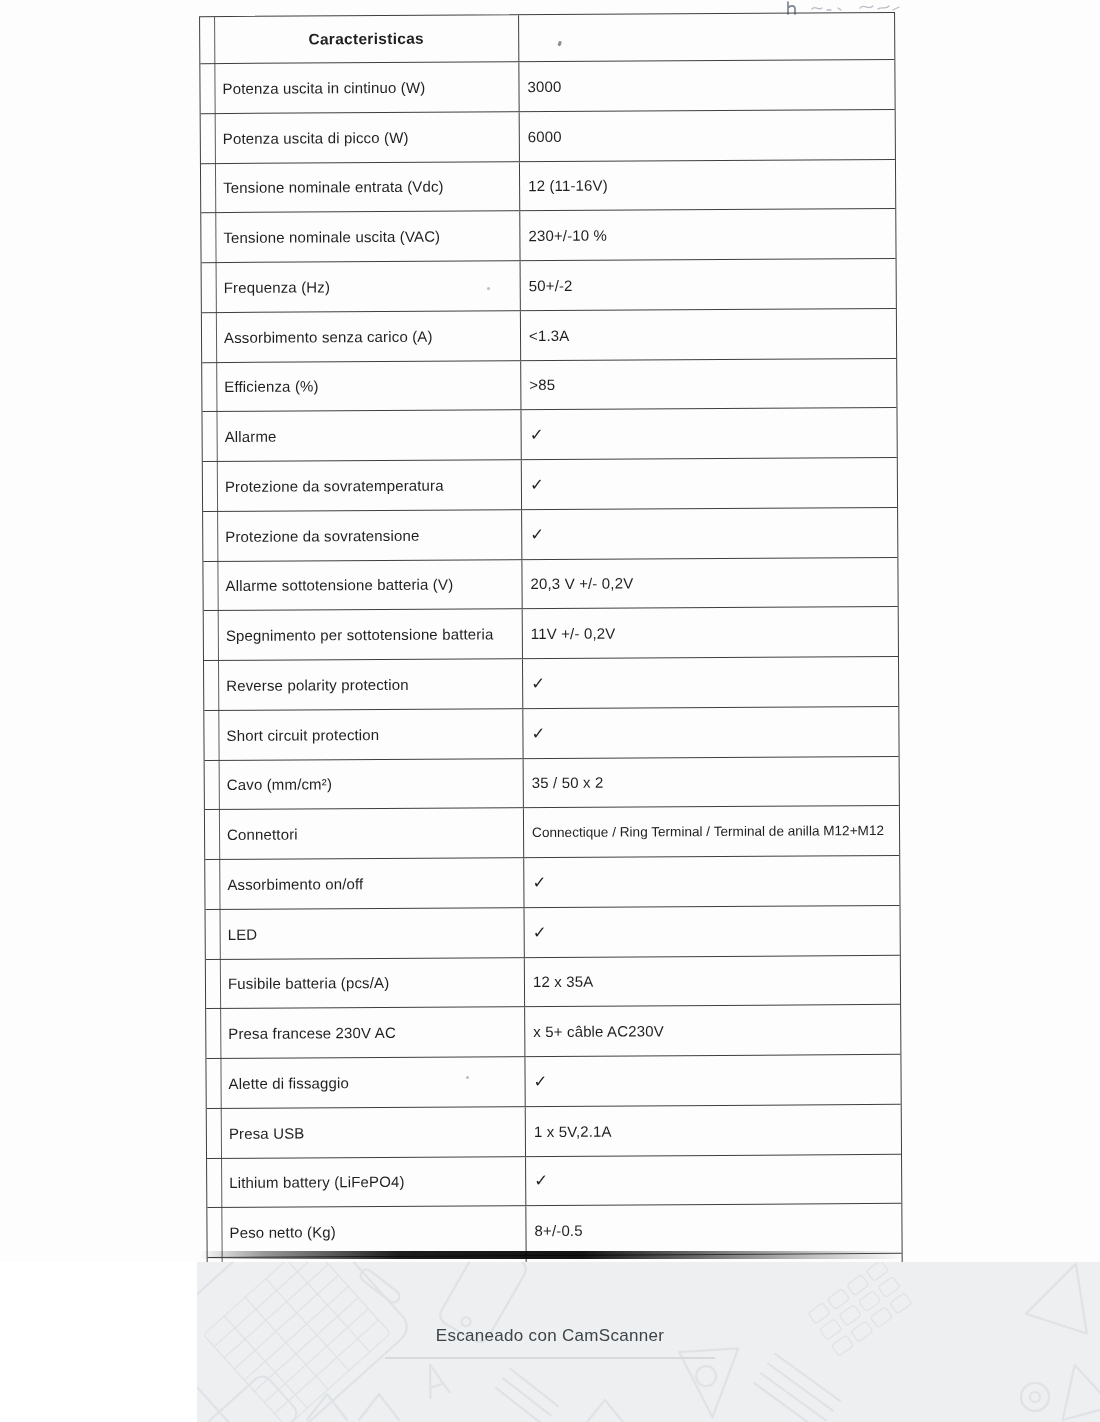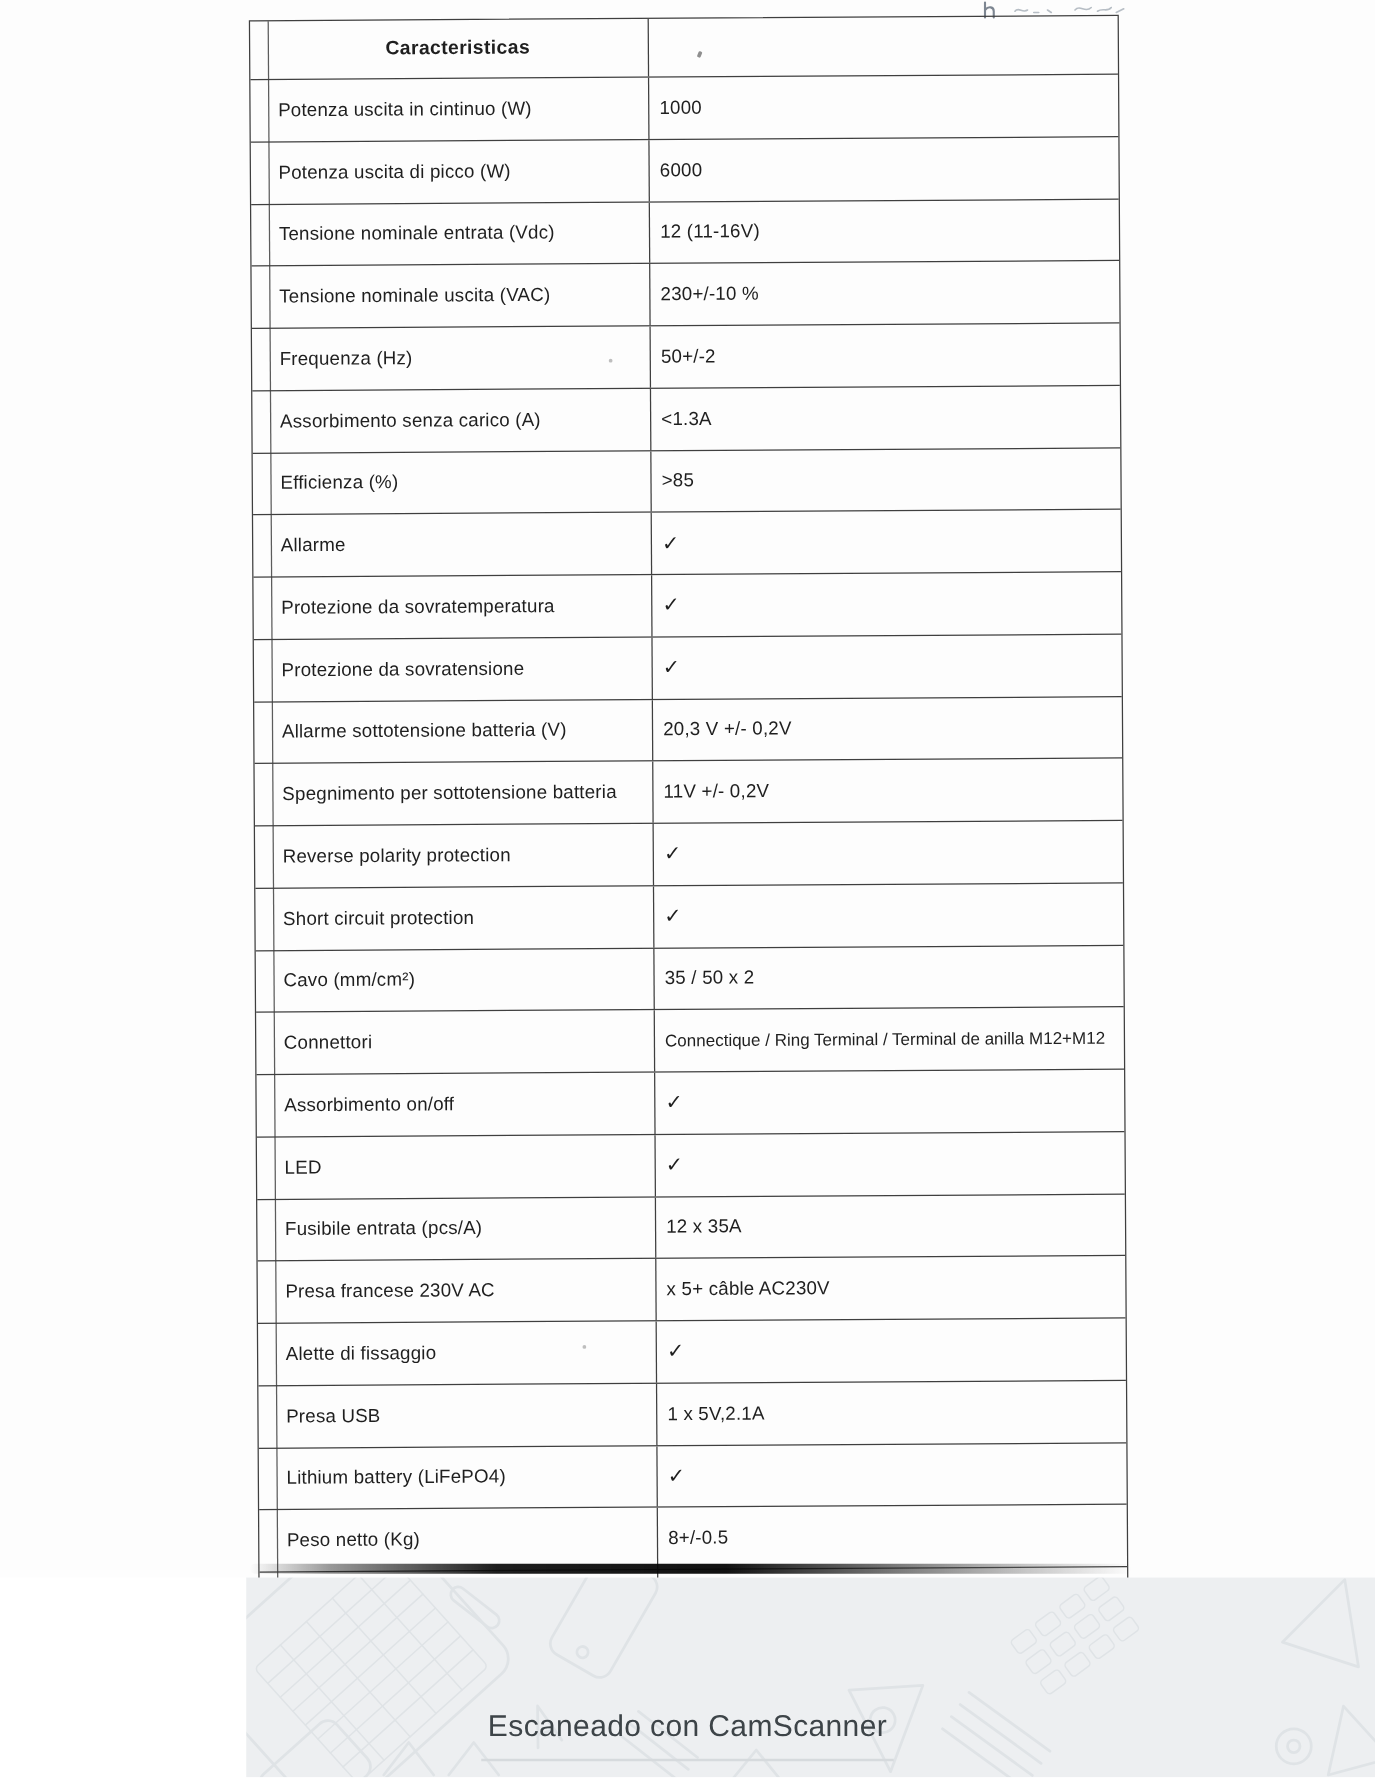--- a/index.html
+++ b/index.html
@@ -40,22 +40,22 @@
       rgba(10,10,10,.92) 28%,rgba(5,5,5,.95) 54%,rgba(40,40,40,.6) 74%,
       rgba(95,95,95,.35) 88%,rgba(120,120,120,0) 100%);}
 
   
   .footer{position:absolute;left:197px;top:1262px;width:903px;height:160px;
           background:var(--footer-bg,#edeff1);overflow:hidden;}
   .dd{fill:none;stroke:var(--doodle-stroke,#dfe3e6);stroke-width:2.2;
       stroke-linecap:round;stroke-linejoin:round;}
   .dd-thin{stroke-width:1.2;}
   .caption-wrap{position:absolute;left:0;right:0;top:1326px;text-align:center;}
-  .caption{display:inline-block;font-size:24px;color:var(--footer-text,#3d4448);
-           letter-spacing:.3px;margin-top:42px;}
+  .caption{display:inline-block;font-size:17px;color:var(--footer-text,#3d4448);
+           letter-spacing:.3px;}
   .caption-underline{width:330px;height:1.6px;background:var(--underline,#d6dadd);
                      margin:11px auto 0;}
 </style>
 </head>
 <body>
 
 <div class="screen">
 
   <div class="scan-page">
 
@@ -76,21 +76,21 @@
           <span class="speck speck-a"></span>
         </div>
       </div>
 
       <div class="rows-host">
         <div class="row">
           <div class="cell label-cell">
             <span class="txt label-text">Potenza uscita in cintinuo (W)</span>
           </div>
           <div class="cell value-cell">
-            <span class="txt value-text">1000</span>
+            <span class="txt value-text">3000</span>
           </div>
         </div>
 
         <div class="row">
           <div class="cell label-cell">
             <span class="txt label-text">Potenza uscita di picco (W)</span>
           </div>
           <div class="cell value-cell">
             <span class="txt value-text">6000</span>
           </div>
@@ -235,21 +235,21 @@
           <div class="cell label-cell">
             <span class="txt label-text">LED</span>
           </div>
           <div class="cell value-cell">
             <span class="txt value-text check">✓</span>
           </div>
         </div>
 
         <div class="row">
           <div class="cell label-cell">
-            <span class="txt label-text">Fusibile entrata (pcs/A)</span>
+            <span class="txt label-text">Fusibile batteria (pcs/A)</span>
           </div>
           <div class="cell value-cell">
             <span class="txt value-text">12 x 35A</span>
           </div>
         </div>
 
         <div class="row">
           <div class="cell label-cell">
             <span class="txt label-text">Presa francese 230V AC</span>
           </div>

